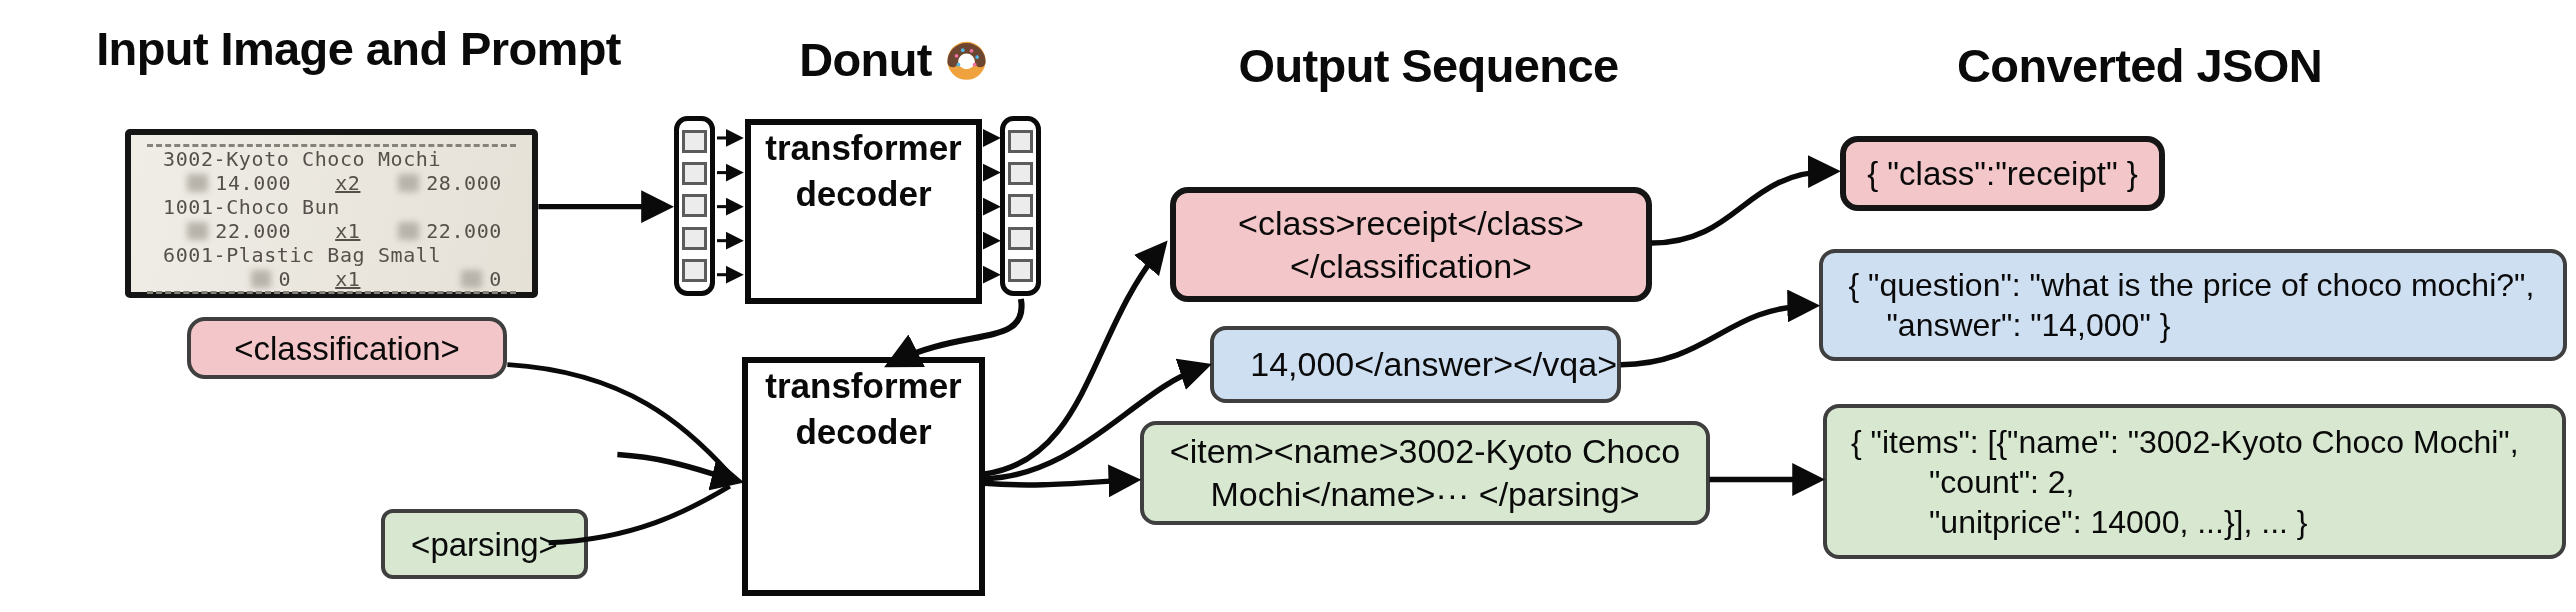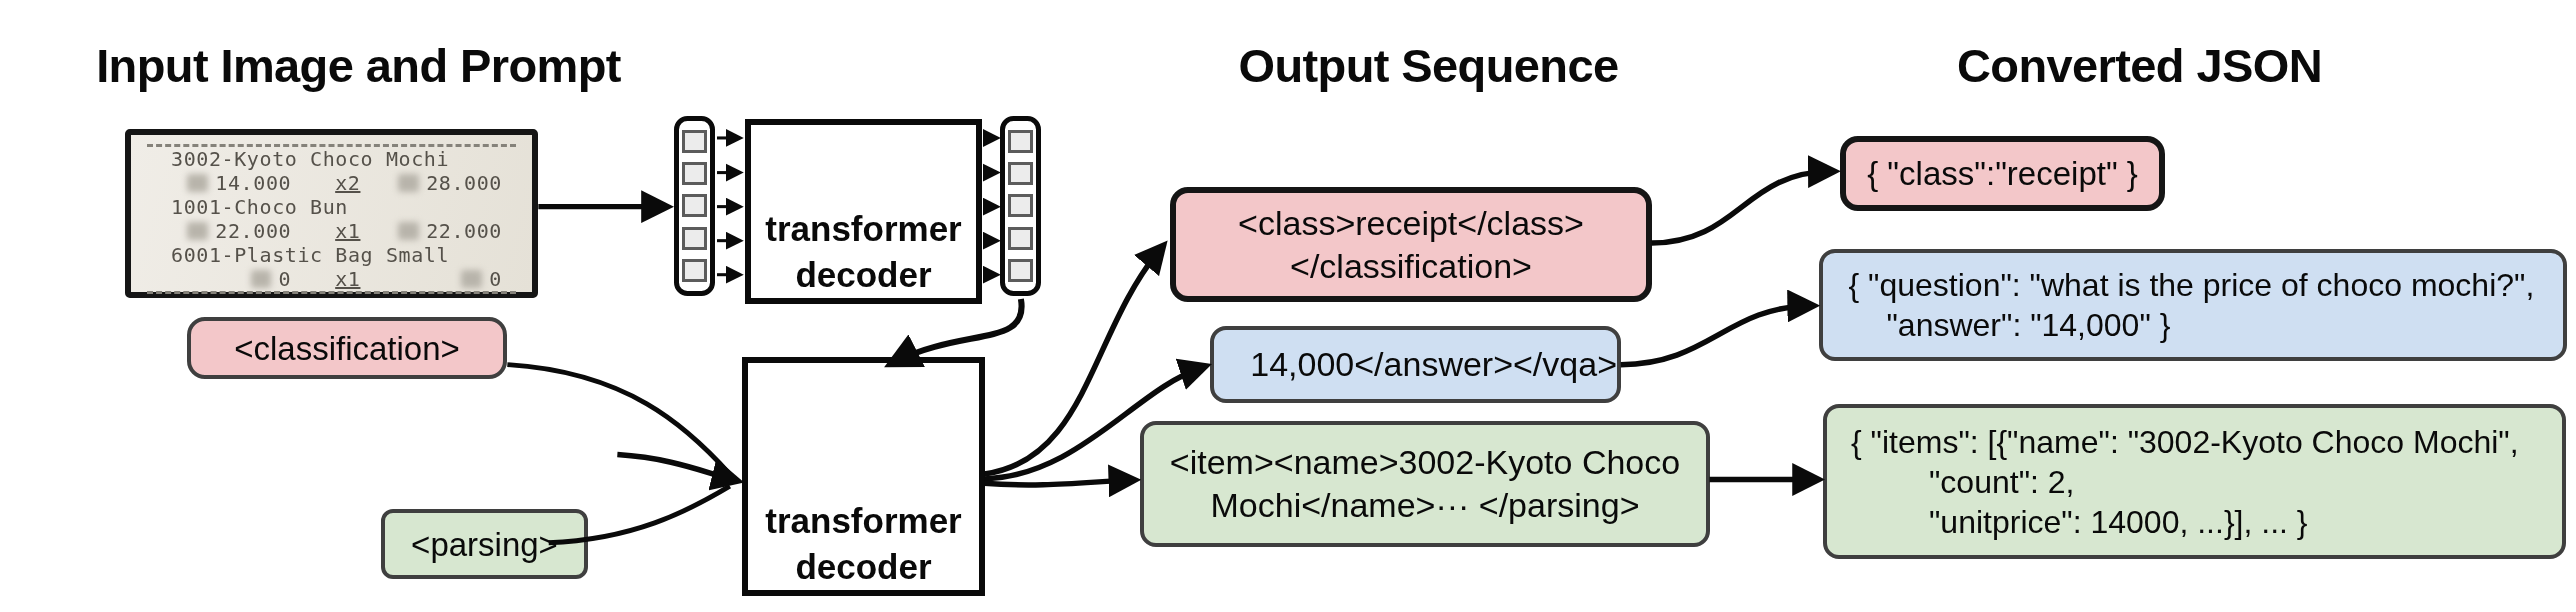--- a/index.html
+++ b/index.html
@@ -16,58 +16,72 @@
        justify-content:center;text-align:center;font-size:33px;line-height:43px;
        border:4.9px solid #3f3f3f;border-radius:16px;box-sizing:border-box;}
   .pink{background:#f3c7c9;}
   .blue{background:#cfdff2;align-items:flex-end;}
   .green{background:#d7e7d0;}
   .heavy{border:6px solid #151515;border-radius:18px;}
   .left-align{align-items:flex-start;text-align:left;}
 
   
   .block{position:absolute;background:#fff;border:6px solid #0a0a0a;
-         display:flex;flex-direction:column;align-items:center;justify-content:flex-end;
+         display:flex;flex-direction:column;align-items:center;justify-content:flex-start;
          font-size:35px;font-weight:bold;line-height:46px;box-sizing:border-box;}
   .patchcol{position:absolute;width:41px;height:180px;border:5.5px solid #0a0a0a;
             border-radius:13.4px;background:#fff;box-sizing:border-box;
             display:flex;flex-direction:column;justify-content:space-evenly;align-items:center;}
   .patch{width:25px;height:23px;background:#ececec;border:3px solid #5c5c5c;
          box-sizing:border-box;}
 
   
   .receipt{position:absolute;left:125px;top:129px;width:413px;height:169px;
            background:linear-gradient(105deg,#f0ede7,#e5e1d7);
            border:6px solid #151515;border-radius:4.9px;box-sizing:border-box;
            display:flex;flex-direction:column;justify-content:space-between;
            padding:8.5px 0;font-family:"DejaVu Sans Mono",monospace;
            font-size:20px;color:#55514a;letter-spacing:0.6px;}
   .r-divider{border-top:3px dashed #85827a;width:92%;margin:0 auto;}
-  .r-line{padding-left:40px;white-space:nowrap;}
+  .r-line{padding-left:32px;white-space:nowrap;}
   .r-amount{display:flex;align-items:center;padding-left:24px;padding-right:30px;}
   .r-group{display:flex;align-items:center;gap:7.3px;text-align:center;}
   .r-group.g-price{width:152px;justify-content:flex-end;}
   .r-qty{margin-left:44px;text-decoration:underline;}
   .r-group.g-total{margin-left:auto;width:158px;justify-content:flex-end;}
   .redact{display:inline-block;width:20.7px;height:18px;background:#b8b4ab;
           border-radius:3px;filter:blur(3px);}
 
   
   svg.overlay{position:absolute;left:0;top:0;pointer-events:none;}
 
   
   .donut{width:45px;height:45px;}
 </style>
 </head>
 <body>
 
 <div class="canvas">
 
-  <div class="hdr" style="left:85px;top:38px;width:547px;">Input Image and Prompt</div>
-
+  <div class="hdr" style="left:85px;top:21px;width:547px;">Input Image and Prompt</div>
+
+  <div class="hdr hdr-model" style="left:760px;top:32px;width:268px;">
+    <span>Donut</span>
+    <svg class="donut" viewBox="0 0 72 72">
+      <circle cx="36" cy="38" r="22" fill="none" stroke="#f0a23e" stroke-width="17"></circle>
+      <path d="M14 40 a22 22 0 1 1 44 0" fill="none" stroke="#6d4631" stroke-width="17" stroke-linecap="round"></path>
+      <circle cx="36" cy="38" r="9" fill="#ffffff"></circle>
+      <circle cx="20" cy="30" r="3" fill="#ef6fa0"></circle>
+      <circle cx="30" cy="21" r="3" fill="#52b8e8"></circle>
+      <circle cx="44" cy="22" r="3" fill="#ef6fa0"></circle>
+      <circle cx="53" cy="32" r="3" fill="#52b8e8"></circle>
+      <circle cx="49" cy="44" r="3" fill="#ef6fa0"></circle>
+      <circle cx="23" cy="44" r="3" fill="#52b8e8"></circle>
+    </svg>
+  </div>
 
   <div class="hdr" style="left:1228px;top:38px;width:401px;">Output Sequence</div>
   <div class="hdr" style="left:1939px;top:38px;width:401px;">Converted JSON</div>
 
   <div class="receipt">
     <div class="r-divider"></div>
     <div class="r-line">3002-Kyoto Choco Mochi</div>
     <div class="r-amount">
       <span class="r-group g-price">
           <span class="redact"></span>
@@ -137,21 +151,21 @@
     <span>&lt;parsing&gt;</span>
   </div>
 
   <div class="box pink heavy" style="left:1170px;top:187px;width:482px;height:115px;font-size:34px;">
     <span>&lt;class&gt;receipt&lt;/class&gt;</span>
     <span>&lt;/classification&gt;</span>
   </div>
   <div class="box blue" style="left:1210px;top:326px;width:411px;height:77px;font-size:34px;">
     <span>14,000&lt;/answer&gt;&lt;/vqa&gt;</span>
   </div>
-  <div class="box green" style="left:1140px;top:421px;width:570px;height:126px;font-size:34px;">
+  <div class="box green" style="left:1140px;top:421px;width:570px;height:104px;font-size:34px;">
     <span>&lt;item&gt;&lt;name&gt;3002-Kyoto Choco</span>
     <span>Mochi&lt;/name&gt;··· &lt;/parsing&gt;</span>
   </div>
 
   <div class="box pink heavy" style="left:1840px;top:136px;width:325px;height:75px;font-size:33px;">
     <span>{ "class":"receipt" }</span>
   </div>
   <div class="box blue left-align" style="left:1819px;top:249px;width:748px;height:112px;font-size:32px;line-height:40px;padding-left:25.5px;">
     <span>{ "question": "what is the price of choco mochi?",</span>
     <span style="padding-left:38px;">"answer": "14,000" }</span>

